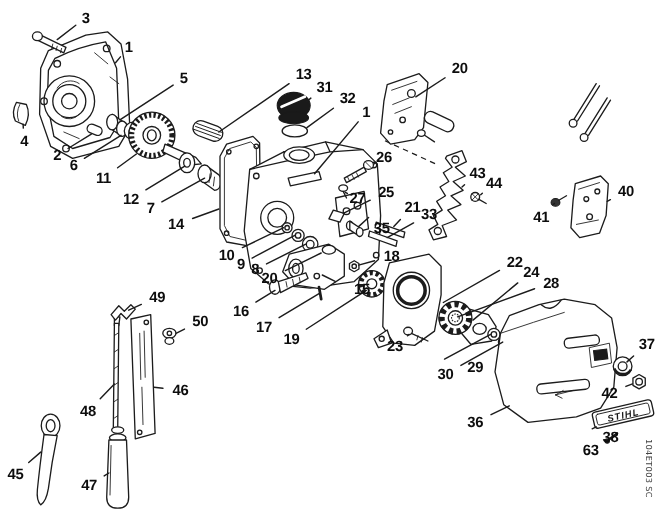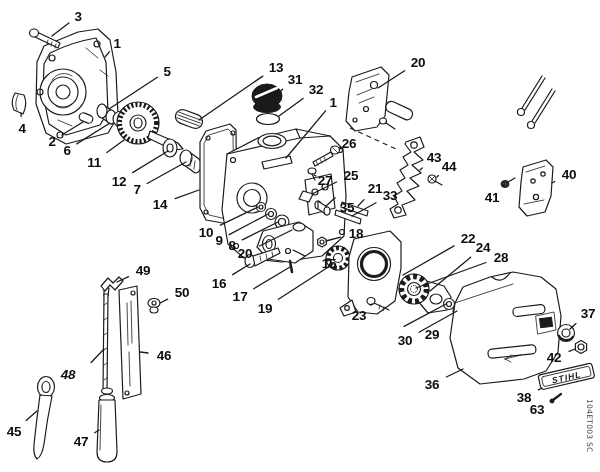--- a/index.html
+++ b/index.html
@@ -354,33 +354,33 @@
       <div class="callout" style="left: 356px; top: 233px;">18</div>
       <div class="callout" style="left: 468px; top: 238px;">22</div>
       <div class="callout" style="left: 206px; top: 232px;">10</div>
       <div class="callout" style="left: 219px; top: 240px;">9</div>
       <div class="callout" style="left: 232px; top: 245px;">8</div>
       <div class="callout" style="left: 245px; top: 253px;">20</div>
       <div class="callout" style="left: 483px; top: 247px;">24</div>
       <div class="callout" style="left: 501px; top: 257px;">28</div>
       <div class="callout" style="left: 319px; top: 263px; margin-left: 10px;">15</div>
       <div class="callout" style="left: 219px; top: 283px;">16</div>
-      <div class="callout" style="left: 240px; top: 297px; font-family: Liberation Mono, monospace;">17</div>
+      <div class="callout" style="left: 240px; top: 297px;">17</div>
       <div class="callout" style="left: 265px; top: 308px;">19</div>
       <div class="callout" style="left: 143px; top: 270px;">49</div>
       <div class="callout" style="left: 182px; top: 292px;">50</div>
       <div class="callout" style="left: 359px; top: 315px;">23</div>
       <div class="callout" style="left: 588px; top: 313px;">37</div>
       <div class="callout" style="left: 390px; top: 334px; margin-left: 42px;">29</div>
       <div class="callout" style="left: 405px; top: 340px;">30</div>
       <div class="callout" style="left: 432px; top: 384px;">36</div>
       <div class="callout" style="left: 554px; top: 357px;">42</div>
       <div class="callout" style="left: 164px; top: 355px;">46</div>
-      <div class="callout" style="left: 68px; top: 374px; font-style: italic;">48</div>
-      <div class="callout" style="left: 524px; top: 397px;">38</div>
+      <div class="callout" style="left: 80px; top: 374px;">48</div>
+      <div class="callout" style="left: 555px; top: 397px;">38</div>
       <div class="callout" style="left: 537px; top: 409px;">63</div>
       <div class="callout" style="left: 14px; top: 431px;">45</div>
       <div class="callout" style="left: 81px; top: 441px;">47</div>
     </div>
 
   
   <div class="plate-code">104ET003 SC</div>
 </div>
 
 </body></html>

